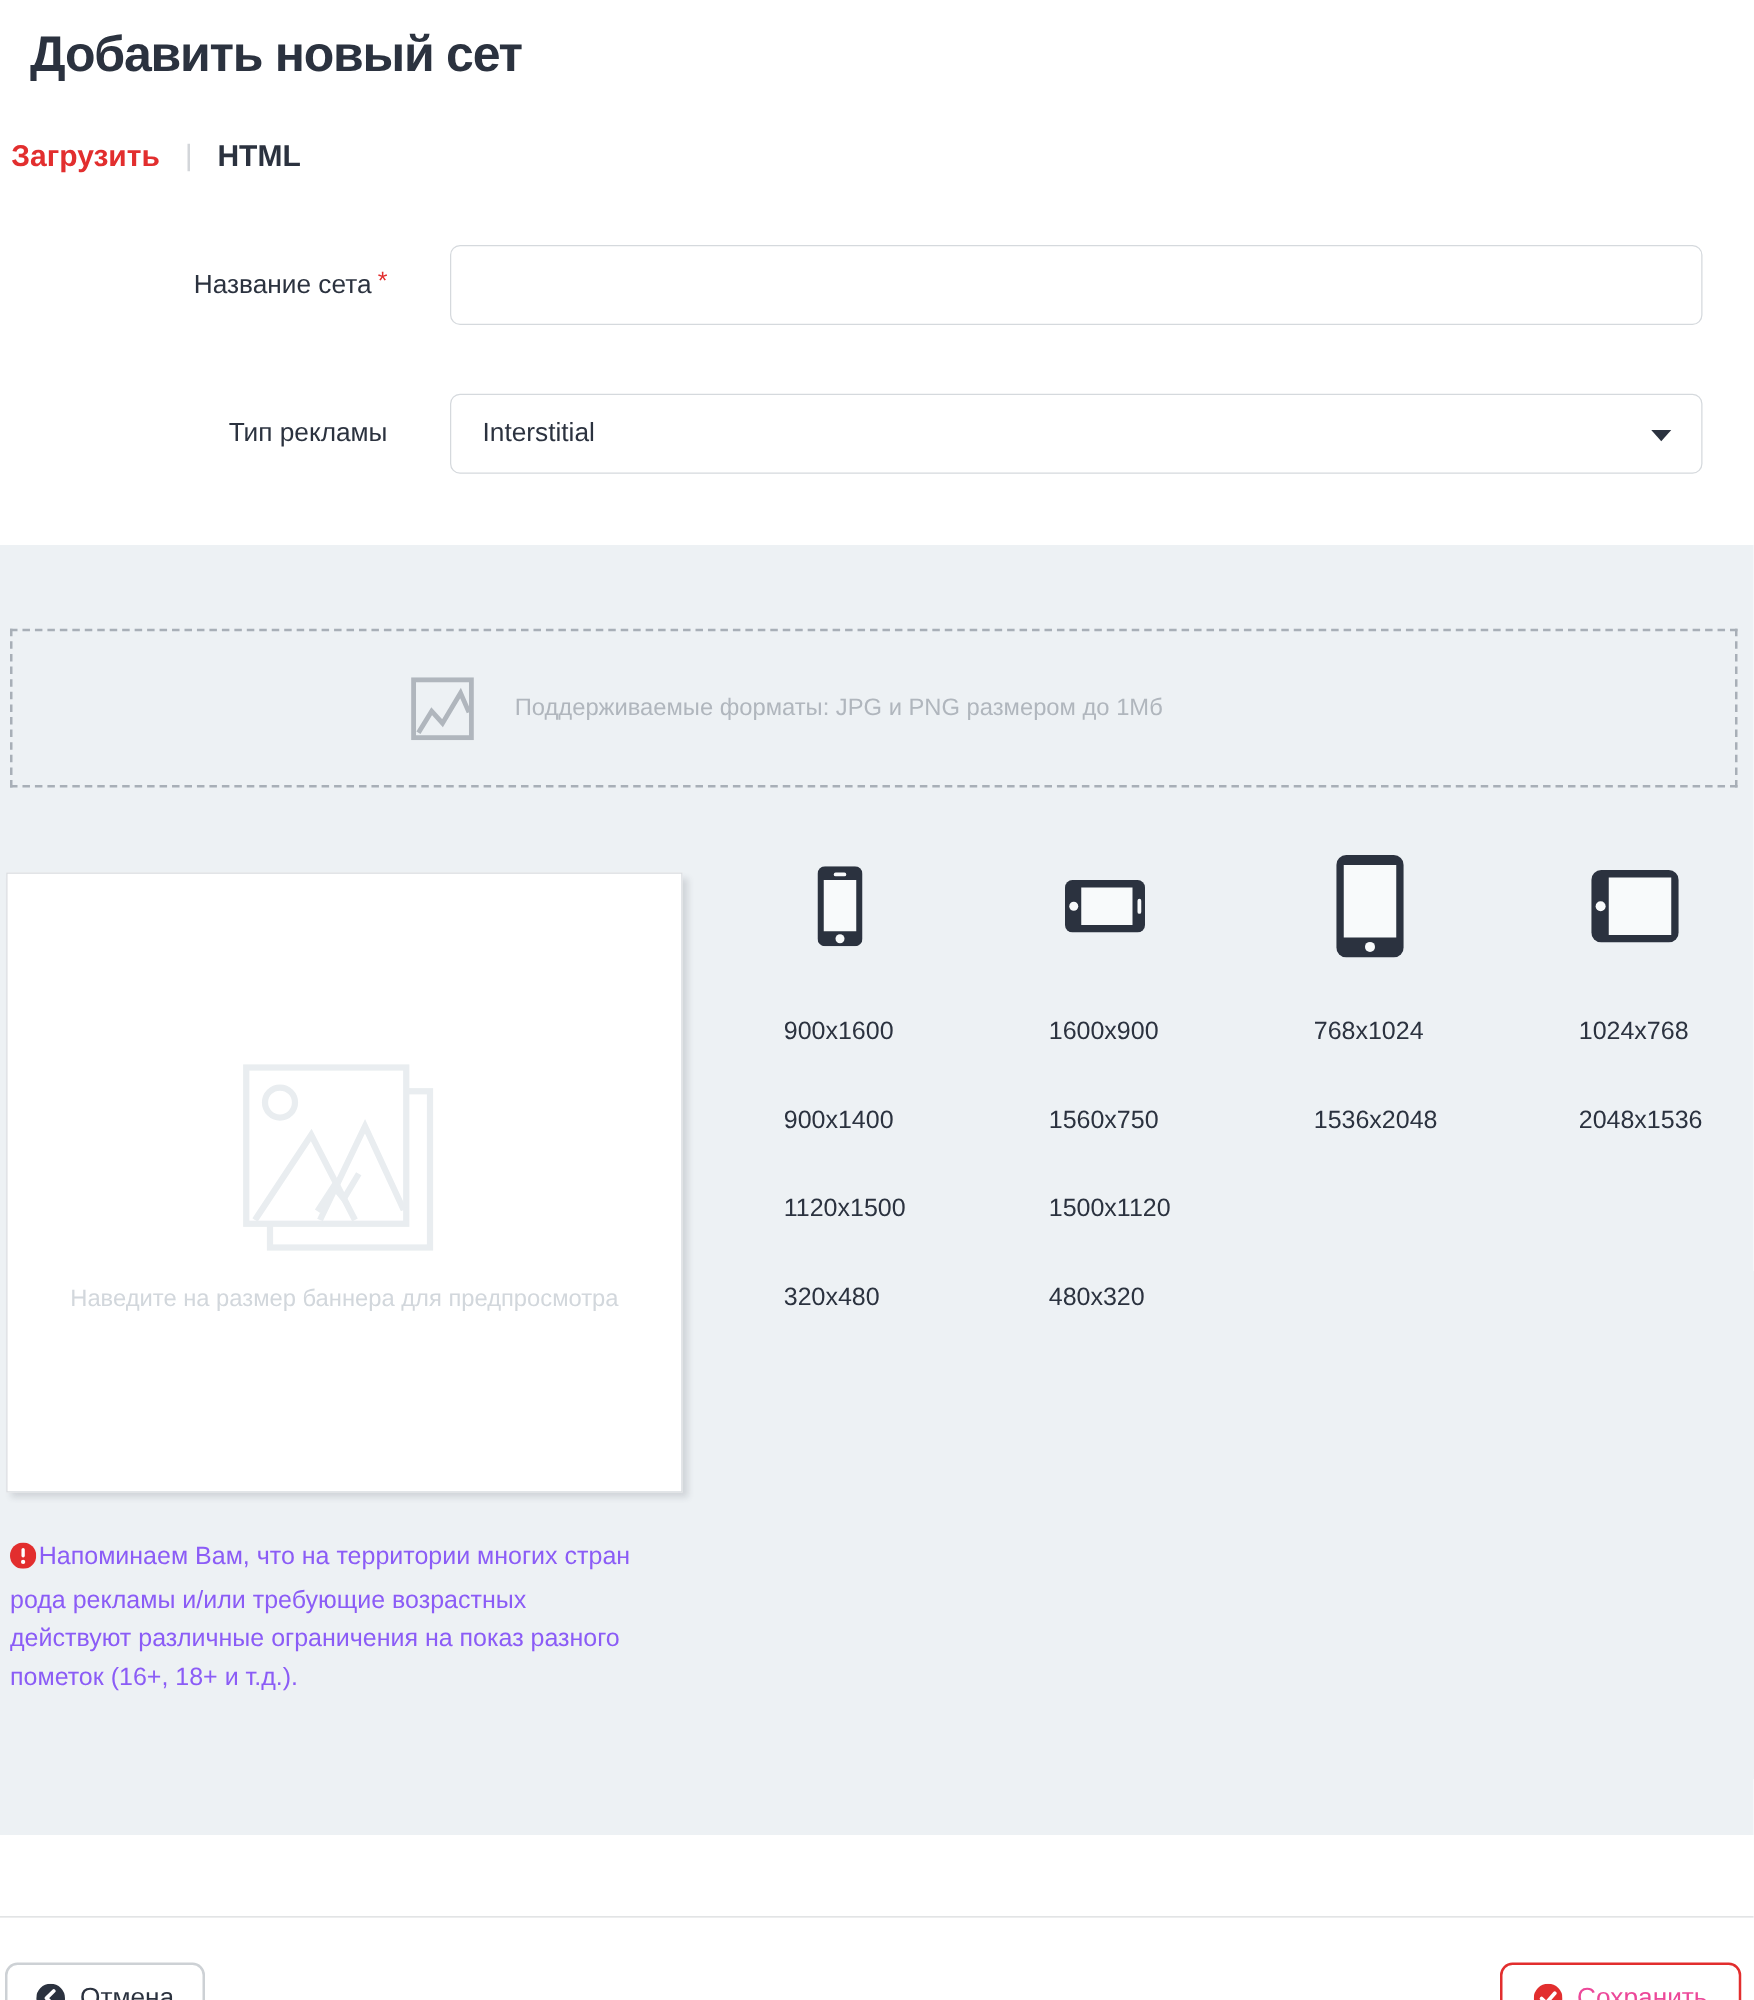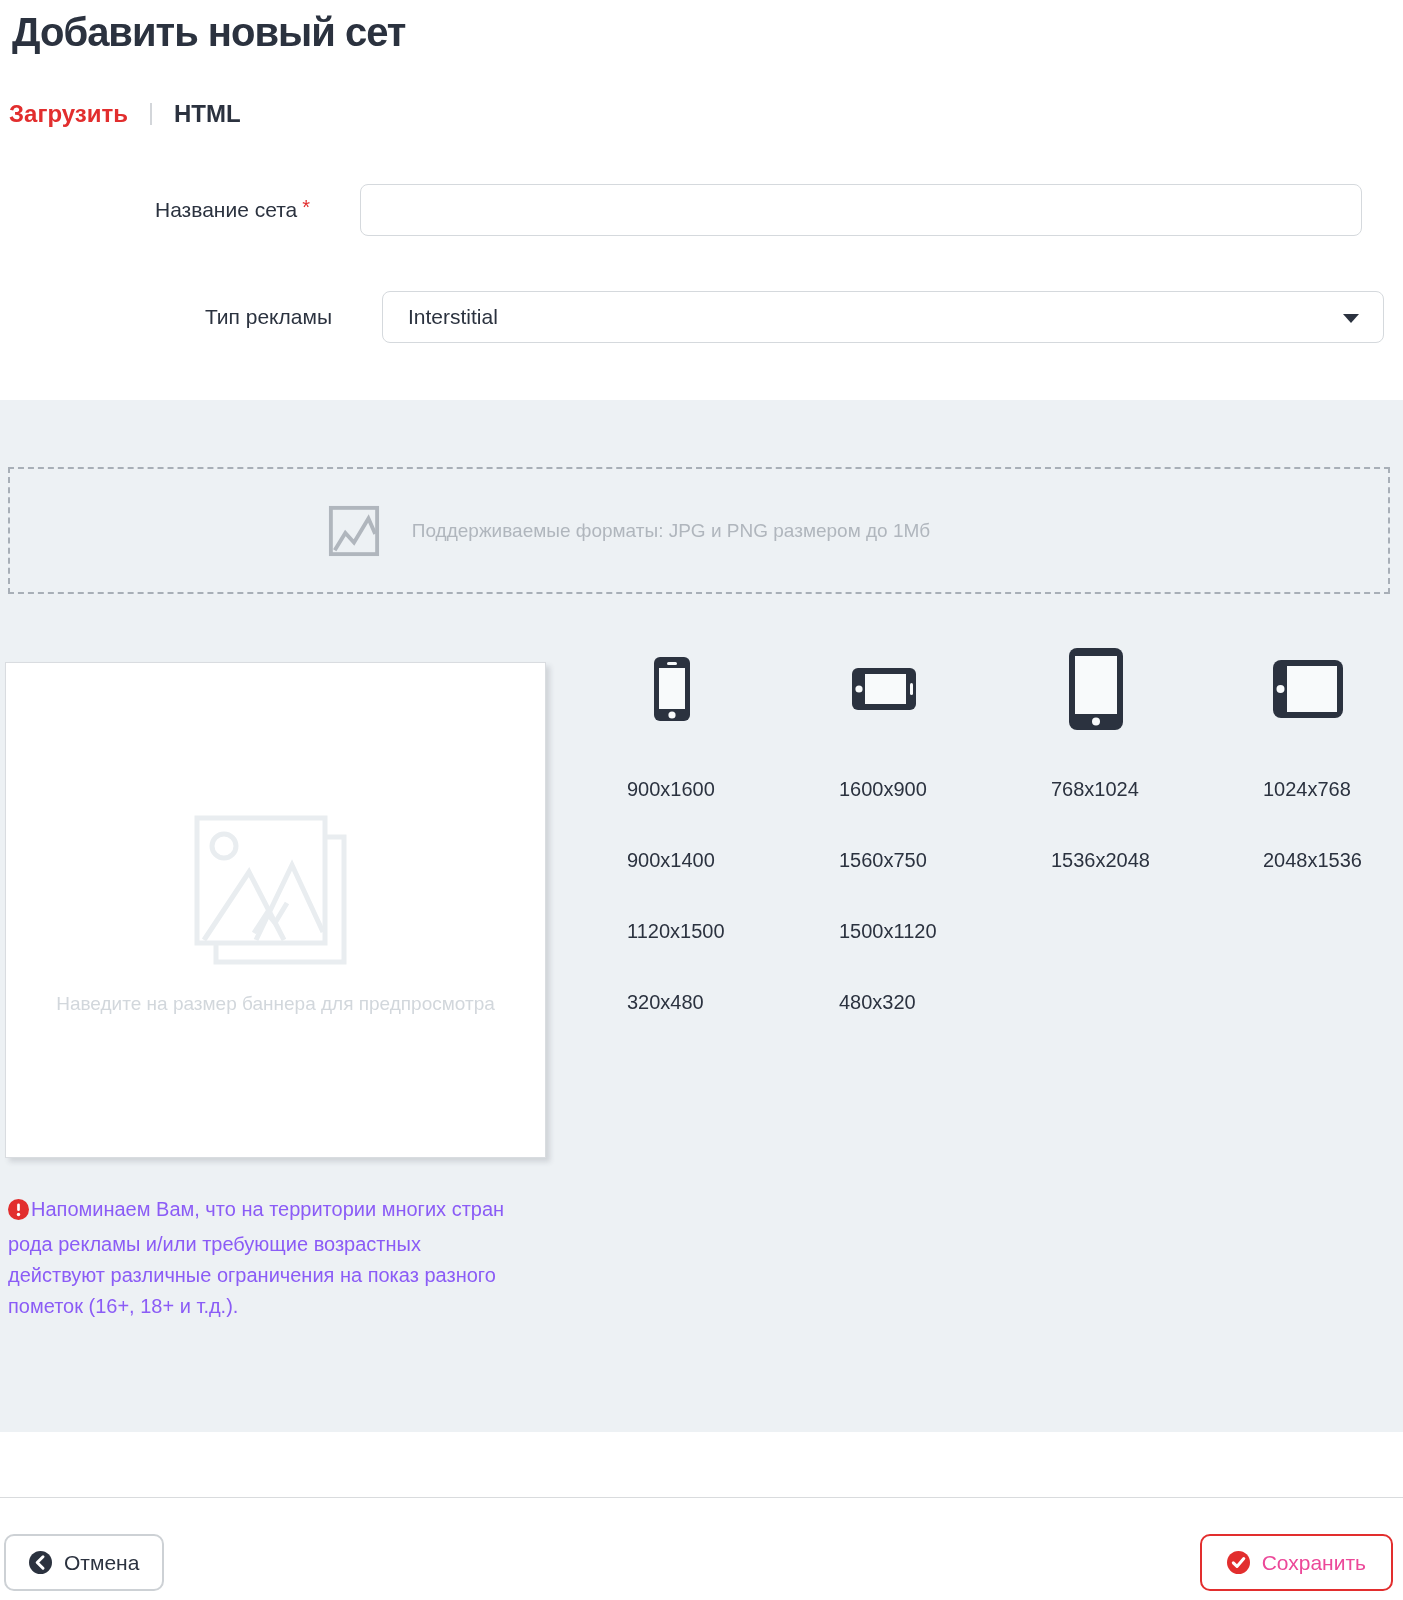--- a/index.html
+++ b/index.html
@@ -5,46 +5,46 @@
   * { box-sizing: border-box; margin: 0; padding: 0; }
   html,body { background:#fff; }
   body {
     width: 1403px; height: 1600px;
     position: relative;
     overflow: hidden;
     font-family: "Liberation Sans", sans-serif;
     color: #2b323f;
   }
   .page-title {
-    margin: 4px; padding: 6px 0 0 8px;
+    margin: 16px; padding: 6px 0 0 8px;
     font-size: 40px; line-height: 44px;
     font-weight: 700; letter-spacing: -1px;
     color: #2b323f;
   }
   .tabs {
     margin: 46px 0 0 9px;
     display: flex; align-items: center; gap: 22px;
     font-size: 24px; line-height: 28px; font-weight: 700; text-align: center;
   }
   .tab { cursor: pointer; color: #2b323f; }
   .tab.active { color: #e22e2e; }
   .tab-sep { width: 2px; height: 22px; background: #d3d6da; }
 
   .form-row { display: flex; align-items: center; }
   .form-row.row-name { margin-top: 56px; }
-  .form-row.row-type { margin-top: 55px; padding-left: 22px; }
+  .form-row.row-type { margin-top: 55px; }
   .form-label {
     width: 310px; text-align: right;
     font-size: 21px; color: #2b323f;
     flex: none;
   }
   .req { color: #e22e2e; margin-left: 5px; position: relative; top: -3px; font-size: 20px; }
   .text-input, .select-box {
     margin-left: 50px;
-    width: 1002px; height: 52px;
+    width: 1002px; height: 64px;
     border: 1px solid #d5d9dd; border-radius: 8px;
     background: #fff;
   }
   .text-input {
     padding: 0 20px; font-size: 21px; color: #2b323f;
     font-family: "Liberation Sans", sans-serif;
     outline: none;
   }
   .select-box {
     position: relative;

